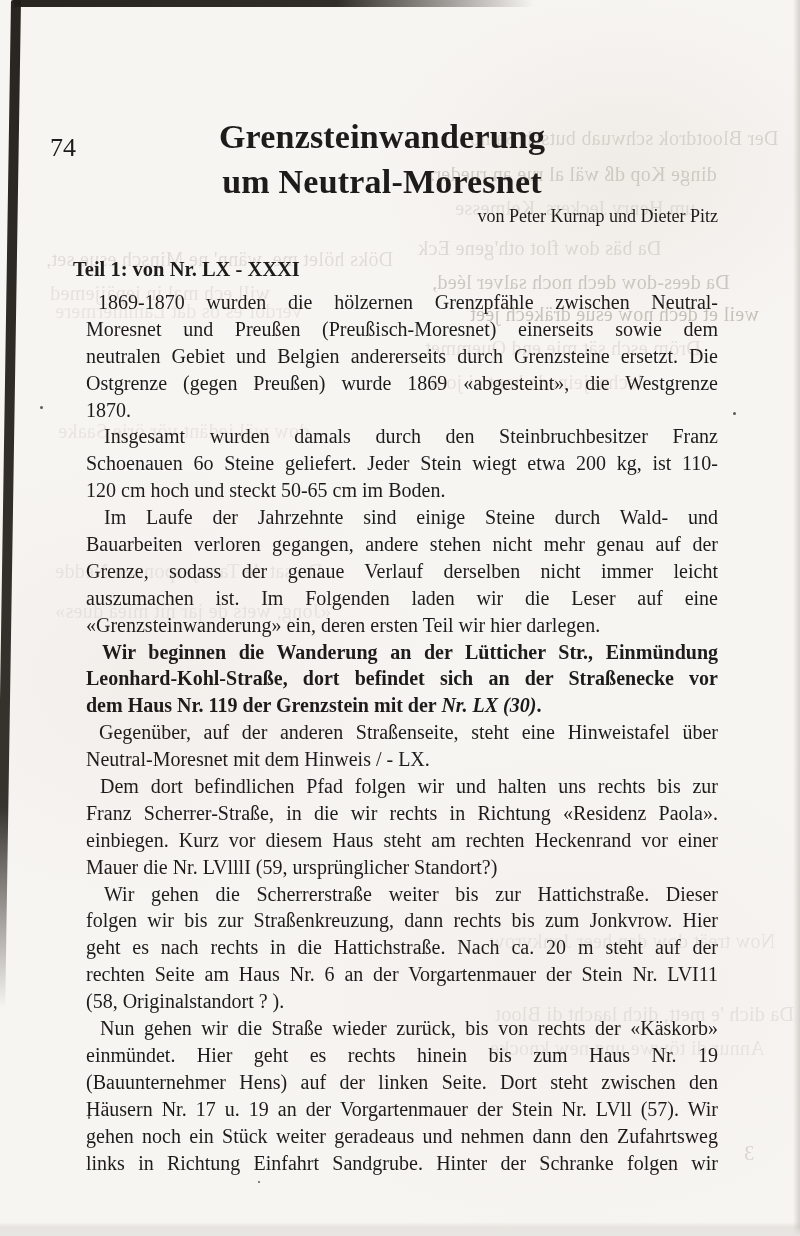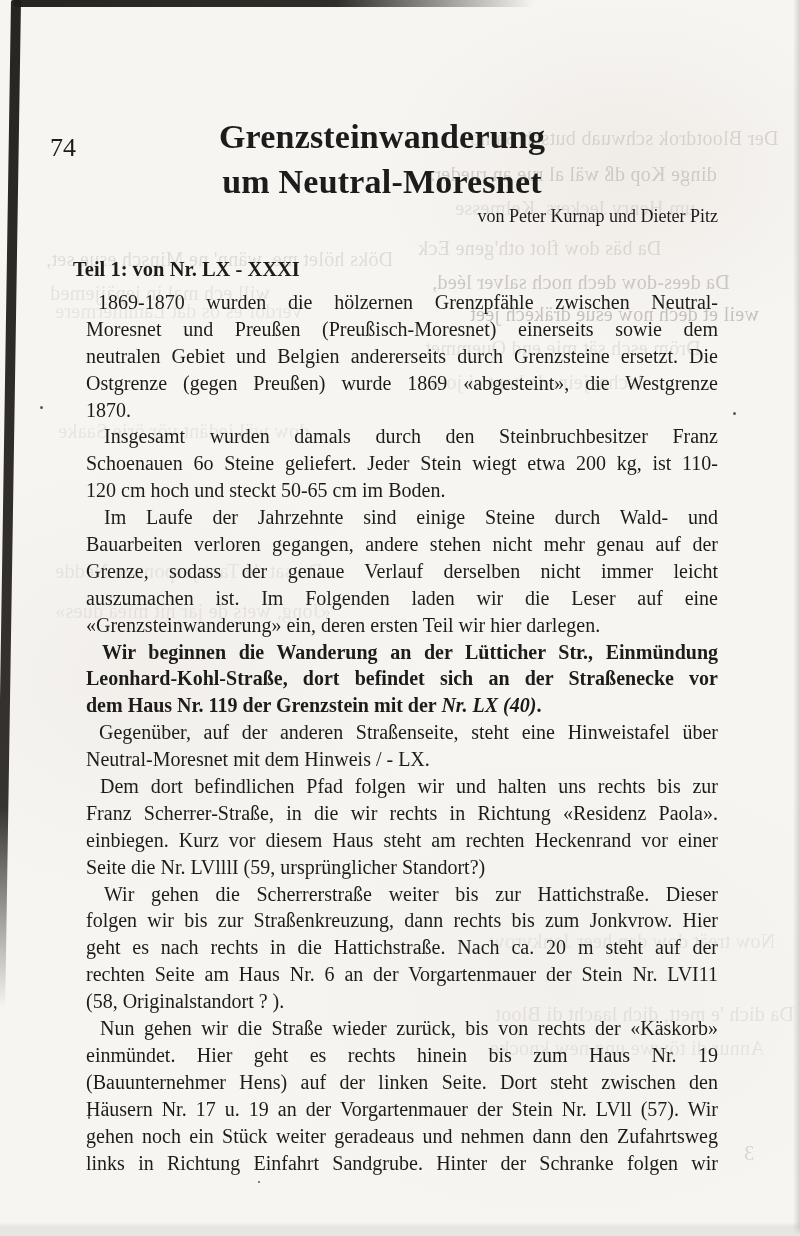--- a/index.html
+++ b/index.html
@@ -147,27 +147,27 @@
         <div class="line" style="text-indent: 18px;"><span>Insgesamt wurden damals durch den Steinbruchbesitzer Franz</span></div>
         <div class="line"><span>Schoenauen 6o Steine geliefert. Jeder Stein wiegt etwa 200 kg, ist 110-</span></div>
         <div class="line last"><span>120 cm hoch und steckt 50-65 cm im Boden.</span></div>
         <div class="line" style="text-indent: 18px;"><span>Im Laufe der Jahrzehnte sind einige Steine durch Wald- und</span></div>
         <div class="line"><span>Bauarbeiten verloren gegangen, andere stehen nicht mehr genau auf der</span></div>
         <div class="line"><span>Grenze, sodass der genaue Verlauf derselben nicht immer leicht</span></div>
         <div class="line"><span>auszumachen ist. Im Folgenden laden wir die Leser auf eine</span></div>
         <div class="line last"><span>«Grenzsteinwanderung» ein, deren ersten Teil wir hier darlegen.</span></div>
         <div class="line" style="text-indent: 16px;"><span class="seg-b">Wir beginnen die Wanderung an der Lütticher Str., Einmündung</span></div>
         <div class="line"><span class="seg-b">Leonhard-Kohl-Straße, dort befindet sich an der Straßenecke vor</span></div>
-        <div class="line last"><span class="seg-b">dem Haus Nr. 119 der Grenzstein mit der </span><span class="seg-bi">Nr. LX (40)</span><span class="seg-b">.</span></div>
+        <div class="line last"><span class="seg-b">dem Haus Nr. 119 der Grenzstein mit der </span><span class="seg-bi">Nr. LX (30)</span><span class="seg-b">.</span></div>
         <div class="line" style="text-indent: 13px;"><span>Gegenüber, auf der anderen Straßenseite, steht eine Hinweistafel über</span></div>
         <div class="line last"><span>Neutral-Moresnet mit dem Hinweis / - </span><span class="seg-i">LX</span><span>.</span></div>
         <div class="line" style="text-indent: 14px;"><span>Dem dort befindlichen Pfad folgen wir und halten uns rechts bis zur</span></div>
         <div class="line"><span>Franz Scherrer-Straße, in die wir rechts in Richtung «Residenz Paola».</span></div>
         <div class="line"><span>einbiegen. Kurz vor diesem Haus steht am rechten Heckenrand vor einer</span></div>
-        <div class="line last"><span>Seite die </span><span class="seg-i">Nr. LVlllI  (59, ursprünglicher Standort?)</span></div>
+        <div class="line last"><span>Mauer die </span><span class="seg-i">Nr. LVlllI  (59, ursprünglicher Standort?)</span></div>
         <div class="line" style="text-indent: 18px;"><span>Wir gehen die Scherrerstraße weiter bis zur Hattichstraße. Dieser</span></div>
         <div class="line"><span>folgen wir bis zur Straßenkreuzung, dann rechts bis zum Jonkvrow. Hier</span></div>
         <div class="line"><span>geht es nach rechts in die Hattichstraße. Nach ca. 20 m steht auf der</span></div>
         <div class="line"><span>rechten Seite am Haus Nr. 6 an der Vorgartenmauer der Stein </span><span class="seg-i">Nr. LVI11</span></div>
         <div class="line last"><span class="seg-i">(58, Originalstandort ? )</span><span>.</span></div>
         <div class="line" style="text-indent: 14px;"><span>Nun gehen wir die Straße wieder zurück, bis von rechts der «Käskorb»</span></div>
         <div class="line"><span>einmündet. Hier geht es rechts hinein bis zum Haus Nr. 19</span></div>
         <div class="line"><span class="seg-i">(Bauunternehmer Hens)</span><span> auf der linken Seite. Dort steht zwischen den</span></div>
         <div class="line"><span>Häusern Nr. 17 u. 19 an der Vorgartenmauer der Stein </span><span class="seg-i">Nr. LVll (57)</span><span>. Wir</span></div>
         <div class="line"><span>gehen noch ein Stück weiter geradeaus und nehmen dann den Zufahrtsweg</span></div>

